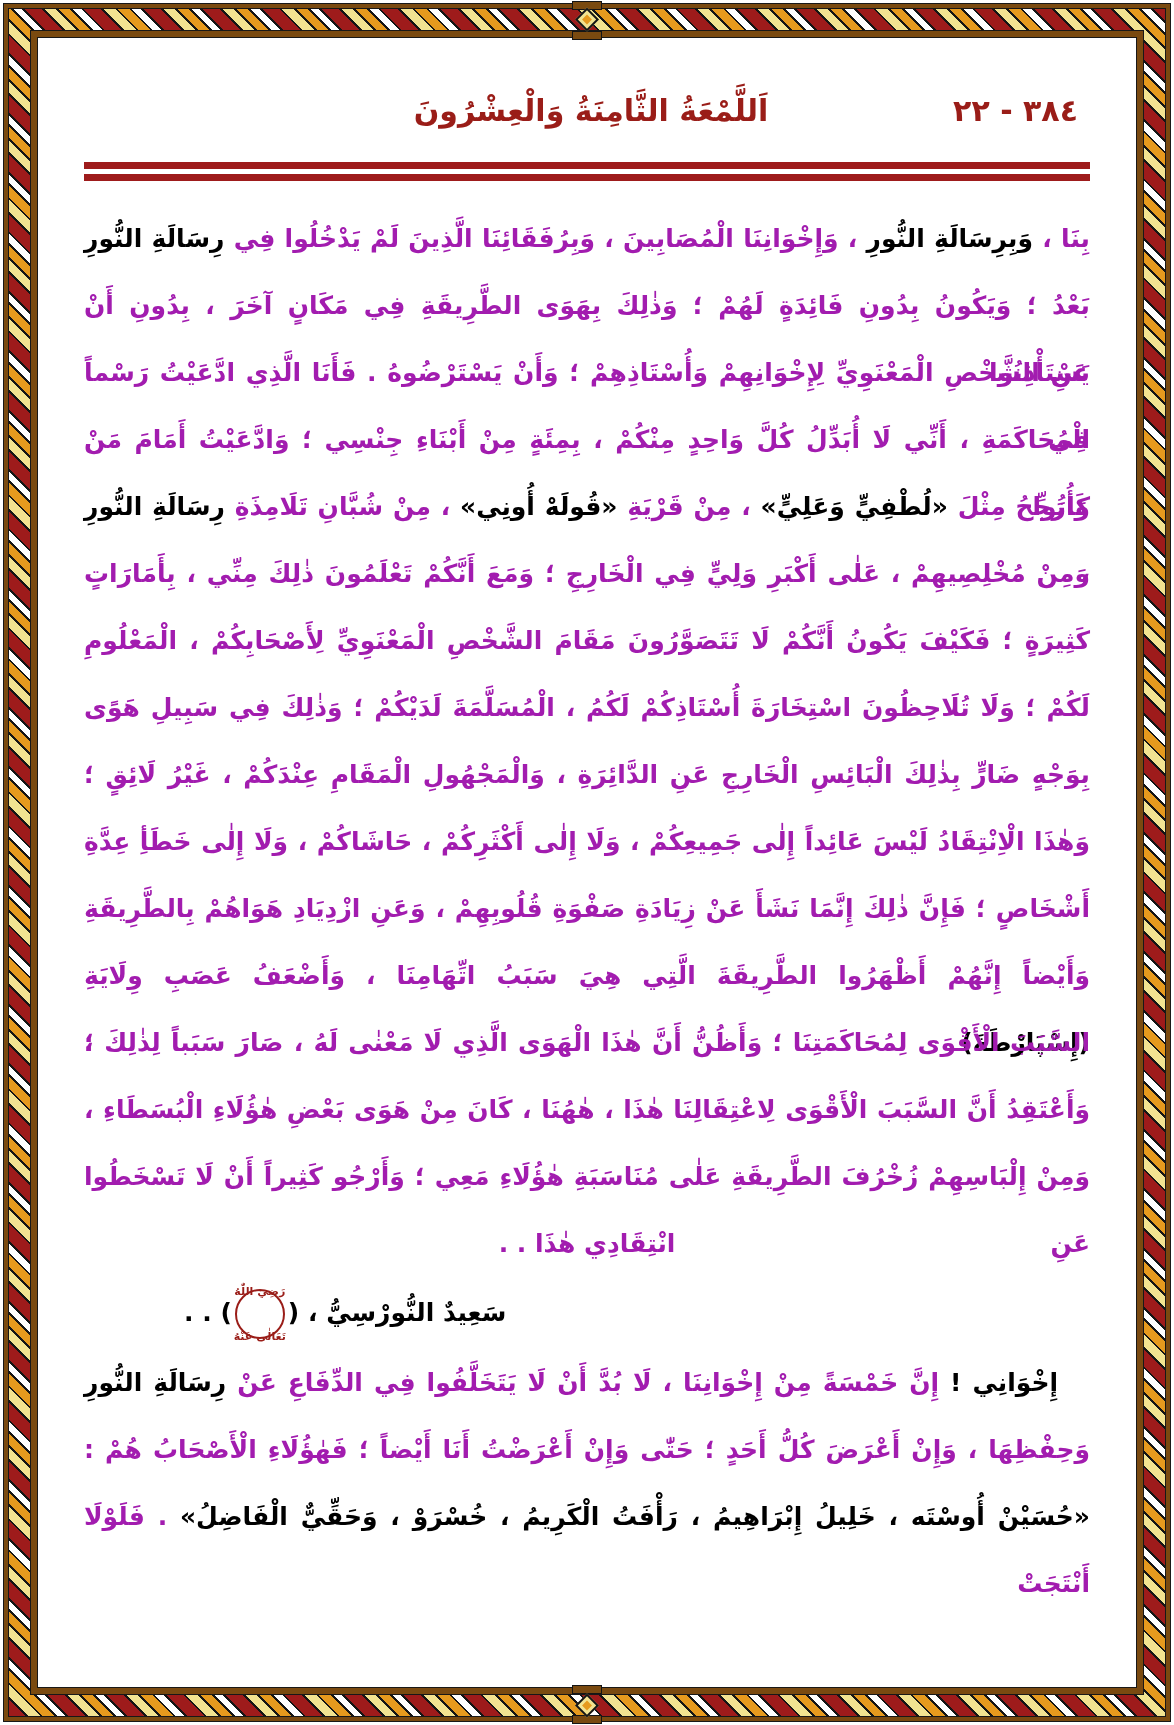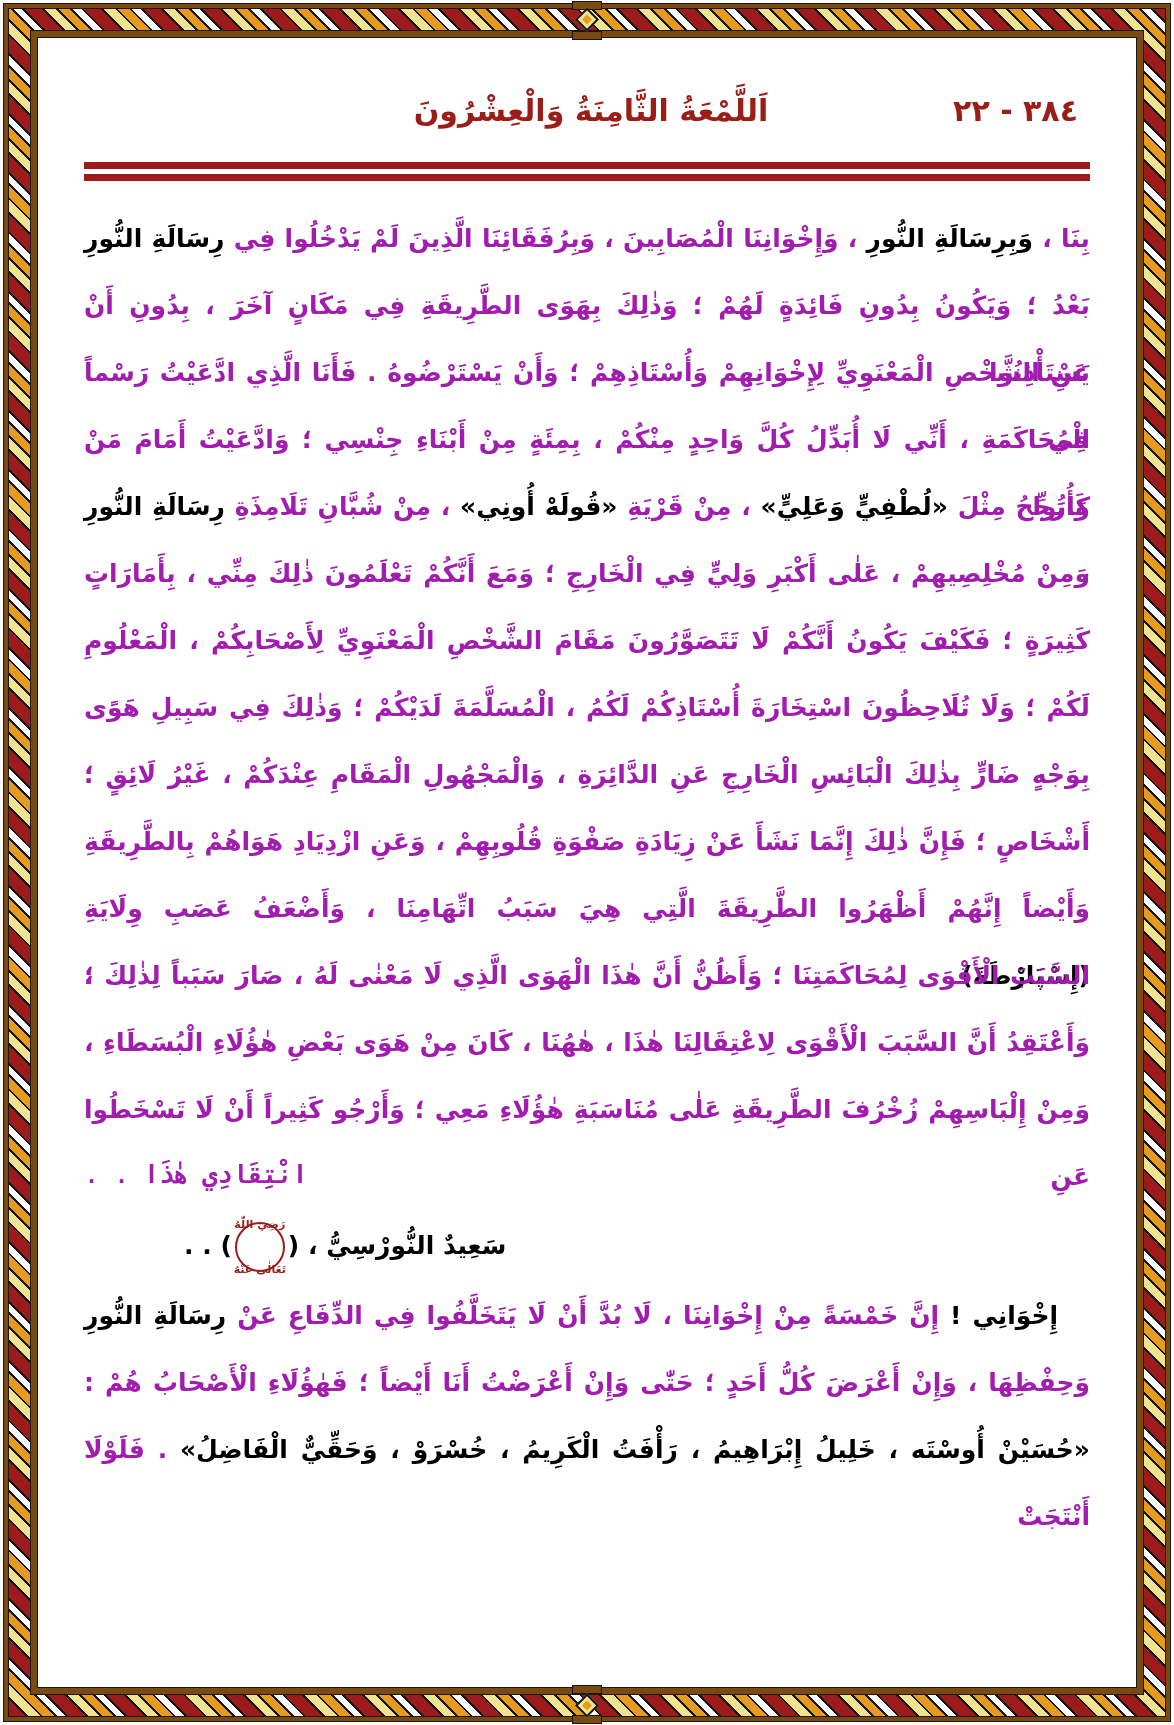--- a/index.html
+++ b/index.html
@@ -22,21 +22,21 @@
   .content{position:absolute;inset:0;padding:40px 46px 0 46px;box-sizing:border-box;direction:rtl;}
   .hdr{position:relative;height:66px;}
   .title{position:absolute;left:8px;right:0;text-align:center;font-size:30px;font-weight:bold;color:#9A1D18;line-height:66px;}
   .pageref{position:absolute;right:12px;top:0;font-size:30px;font-weight:bold;color:#9A1D18;line-height:66px;}
   .rule{margin-top:18px;}
   .rule .bar{height:7px;background:#9E1B1B;}
   .rule .bar + .bar{margin-top:5px;}
   .bodytext{margin-top:24px;font-size:25px;font-weight:bold;color:#141414;}
   .line{height:67px;line-height:67px;white-space:normal;}
   .line.justify{text-align:justify;text-align-last:justify;}
-  .line.rightal{text-align:left;font-family:Liberation Mono, monospace;}
+  .line.rightal{text-align:center;}
   .line.sig{height:72px;line-height:72px;text-align:left;padding-left:100px;}
   .red{color:#000000;}
   .blk{color:#a21caf;}
   .seal{display:inline-flex;flex-direction:column;justify-content:center;align-items:center;
         width:50px;height:50px;border:2px solid #9A1D18;border-radius:50%;vertical-align:middle;
         margin:0 3px;box-sizing:border-box;gap:32px;}
   .seal span{font-size:11px;line-height:13px;color:#9A1D18;font-weight:bold;white-space:nowrap;}
 </style>
 </head>
 <body>
@@ -58,20 +58,21 @@
           <div class="bodytext">
               <div class="line justify"><span class="blk">بِنَا ، </span><span class="red">وَبِرِسَالَةِ النُّورِ</span><span class="blk"> ، وَإِخْوَانِنَا الْمُصَابِينَ ، وَبِرُفَقَائِنَا الَّذِينَ لَمْ يَدْخُلُوا فِي </span><span class="red">رِسَالَةِ النُّورِ</span></div>
               <div class="line justify"><span class="blk">بَعْدُ ؛ وَيَكُونُ بِدُونِ فَائِدَةٍ لَهُمْ ؛ وَذٰلِكَ بِهَوَى الطَّرِيقَةِ فِي مَكَانٍ آخَرَ ، بِدُونِ أَنْ يَسْتَأْذِنُوا</span></div>
               <div class="line justify"><span class="blk">عَنِ الشَّخْصِ الْمَعْنَوِيِّ لِإِخْوَانِهِمْ وَأُسْتَاذِهِمْ ؛ وَأَنْ يَسْتَرْضُوهُ . فَأَنَا الَّذِي ادَّعَيْتُ رَسْماً فِي</span></div>
               <div class="line justify"><span class="blk">الْمُحَاكَمَةِ ، أَنِّي لَا أُبَدِّلُ كُلَّ وَاحِدٍ مِنْكُمْ ، بِمِئَةٍ مِنْ أَبْنَاءِ جِنْسِي ؛ وَادَّعَيْتُ أَمَامَ مَنْ كَانُوا</span></div>
               <div class="line justify"><span class="blk">وَأُرَجِّحُ مِثْلَ </span><span class="red">«لُطْفِيٍّ وَعَلِيٍّ»</span><span class="blk"> ، مِنْ قَرْيَةِ </span><span class="red">«قُولَهْ أُونِي»</span><span class="blk"> ، مِنْ شُبَّانِ تَلَامِذَةِ </span><span class="red">رِسَالَةِ النُّورِ</span><span class="blk"> ،</span></div>
               <div class="line justify"><span class="blk">وَمِنْ مُخْلِصِيهِمْ ، عَلٰى أَكْبَرِ وَلِيٍّ فِي الْخَارِجِ ؛ وَمَعَ أَنَّكُمْ تَعْلَمُونَ ذٰلِكَ مِنِّي ، بِأَمَارَاتٍ</span></div>
               <div class="line justify"><span class="blk">كَثِيرَةٍ ؛ فَكَيْفَ يَكُونُ أَنَّكُمْ لَا تَتَصَوَّرُونَ مَقَامَ الشَّخْصِ الْمَعْنَوِيِّ لِأَصْحَابِكُمْ ، الْمَعْلُومِ</span></div>
               <div class="line justify"><span class="blk">لَكُمْ ؛ وَلَا تُلَاحِظُونَ اسْتِخَارَةَ أُسْتَاذِكُمْ لَكُمُ ، الْمُسَلَّمَةَ لَدَيْكُمْ ؛ وَذٰلِكَ فِي سَبِيلِ هَوًى</span></div>
               <div class="line justify"><span class="blk">بِوَجْهٍ ضَارٍّ بِذٰلِكَ الْبَائِسِ الْخَارِجِ عَنِ الدَّائِرَةِ ، وَالْمَجْهُولِ الْمَقَامِ عِنْدَكُمْ ، غَيْرُ لَائِقٍ ؛</span></div>
+              <div class="line justify"><span class="blk">وَهٰذَا الْاِنْتِقَادُ لَيْسَ عَائِداً إِلٰى جَمِيعِكُمْ ، وَلَا إِلٰى أَكْثَرِكُمْ ، حَاشَاكُمْ ، وَلَا إِلٰى خَطَأِ عِدَّةِ</span></div>
               <div class="line justify"><span class="blk">أَشْخَاصٍ ؛ فَإِنَّ ذٰلِكَ إِنَّمَا نَشَأَ عَنْ زِيَادَةِ صَفْوَةِ قُلُوبِهِمْ ، وَعَنِ ازْدِيَادِ هَوَاهُمْ بِالطَّرِيقَةِ .</span></div>
               <div class="line justify"><span class="blk">وَأَيْضاً إِنَّهُمْ أَظْهَرُوا الطَّرِيقَةَ الَّتِي هِيَ سَبَبُ اتِّهَامِنَا ، وَأَضْعَفُ عَصَبِ وِلَايَةِ </span><span class="red">(إِسْپَارْطَةَ)</span><span class="blk"> ،</span></div>
               <div class="line justify"><span class="blk">السَّبَبَ الْأَقْوَى لِمُحَاكَمَتِنَا ؛ وَأَظُنُّ أَنَّ هٰذَا الْهَوَى الَّذِي لَا مَعْنٰى لَهُ ، صَارَ سَبَباً لِذٰلِكَ ؛</span></div>
               <div class="line justify"><span class="blk">وَأَعْتَقِدُ أَنَّ السَّبَبَ الْأَقْوَى لِاعْتِقَالِنَا هٰذَا ، هٰهُنَا ، كَانَ مِنْ هَوَى بَعْضِ هٰؤُلَاءِ الْبُسَطَاءِ ،</span></div>
               <div class="line justify"><span class="blk">وَمِنْ إِلْبَاسِهِمْ زُخْرُفَ الطَّرِيقَةِ عَلٰى مُنَاسَبَةِ هٰؤُلَاءِ مَعِي ؛ وَأَرْجُو كَثِيراً أَنْ لَا تَسْخَطُوا عَنِ</span></div>
               <div class="line rightal"><span class="blk">انْتِقَادِي هٰذَا . .</span></div>
               <div class="line sig"><span class="red">سَعِيدٌ النُّورْسِيُّ ، (</span><span class="seal">
                   <span>رَضِيَ اللّٰهُ</span>
                   <span>تَعَالٰى عَنْهُ</span>
                 </span><span class="red">) . .</span></div>

